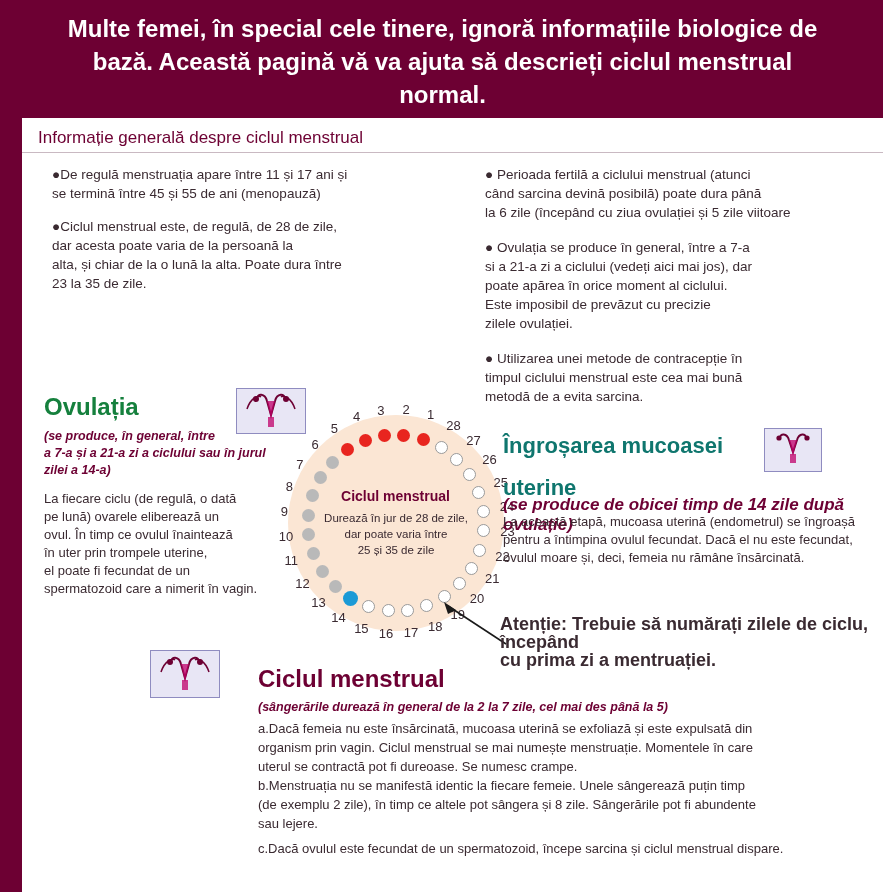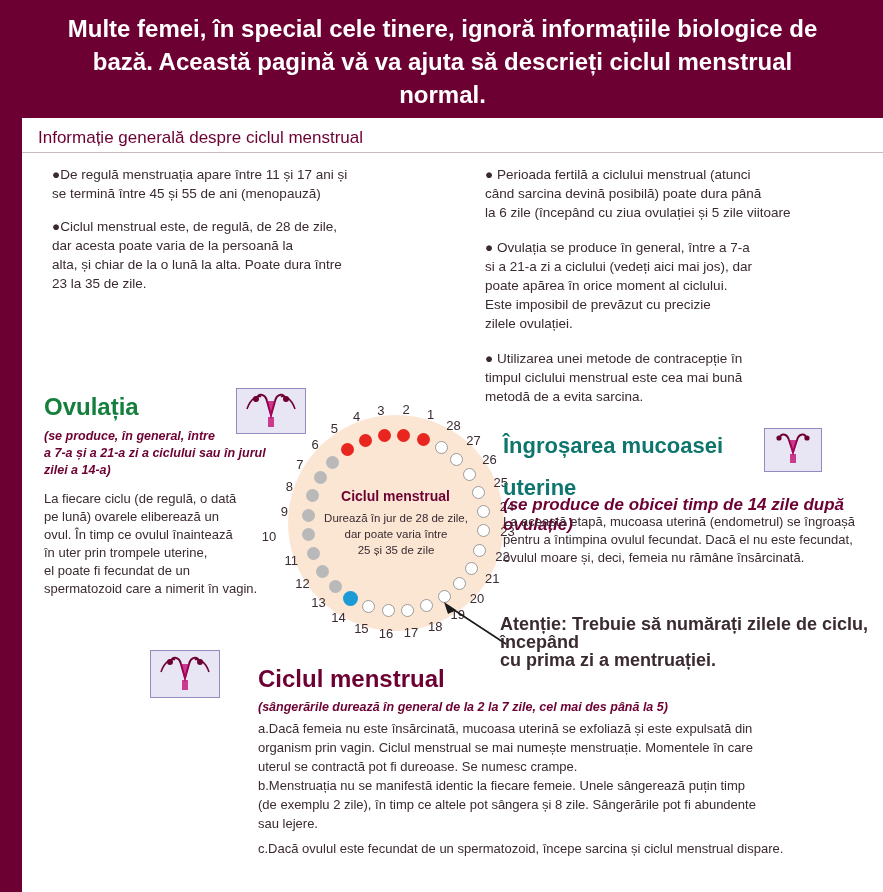--- a/index.html
+++ b/index.html
@@ -341,21 +341,21 @@
 <div id="wheel-numbers">
     <div class="daynum" style="left: 430.61px; top: 416.482px;">1</div>
     <div class="daynum" style="left: 406.04px; top: 411.451px;">2</div>
     <div class="daynum" style="left: 380.966px; top: 412.014px;">3</div>
     <div class="daynum" style="left: 356.646px; top: 418.142px;">4</div>
     <div class="daynum" style="left: 334.3px; top: 429.528px;">5</div>
     <div class="daynum" style="left: 315.047px; top: 445.601px;">6</div>
     <div class="daynum" style="left: 299.854px; top: 465.555px;">7</div>
     <div class="daynum" style="left: 289.482px; top: 488.39px;">8</div>
     <div class="daynum" style="left: 284.451px; top: 512.96px;">9</div>
-    <div class="daynum" style="left: 269px; top: 538.034px;">10</div>
+    <div class="daynum" style="left: 286px; top: 538.034px;">10</div>
     <div class="daynum" style="left: 291.142px; top: 562.354px;">11</div>
     <div class="daynum" style="left: 302.528px; top: 584.7px;">12</div>
     <div class="daynum" style="left: 318.601px; top: 603.953px;">13</div>
     <div class="daynum" style="left: 338.555px; top: 619.146px;">14</div>
     <div class="daynum" style="left: 361.39px; top: 629.518px;">15</div>
     <div class="daynum" style="left: 385.96px; top: 634.549px;">16</div>
     <div class="daynum" style="left: 411.034px; top: 633.986px;">17</div>
     <div class="daynum" style="left: 435.354px; top: 627.858px;">18</div>
     <div class="daynum" style="left: 457.7px; top: 616.472px;">19</div>
     <div class="daynum" style="left: 476.953px; top: 600.399px;">20</div>

